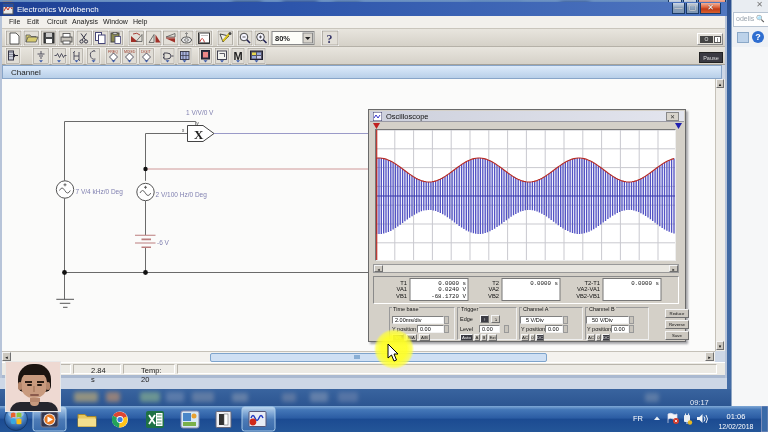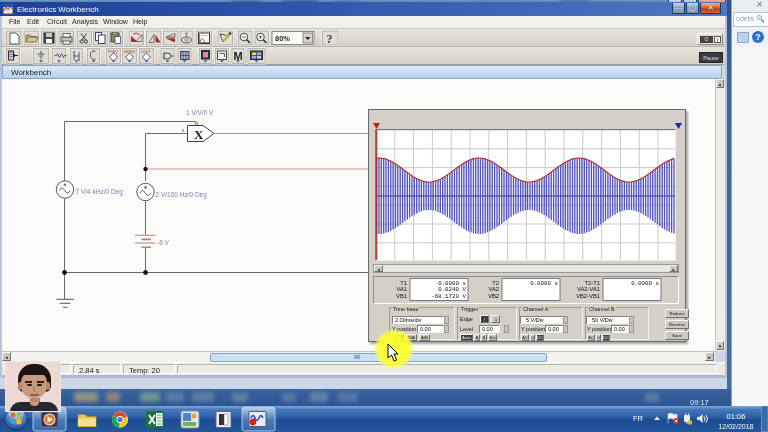--- a/index.html
+++ b/index.html
@@ -19,21 +19,21 @@
 #menubar{left:2px;top:14px;width:723px;height:13px;background:#f2f0ec;border-bottom:1px solid #c9c5bc;color:#1a1a1a;font-size:7px}
 #menubar span{position:absolute;top:2px}
 #tb1{left:2px;top:27px;width:723px;height:18px;background:linear-gradient(180deg,#e8e5de,#d5d1c8);border-bottom:1px solid #b5b1a8}
 #tb2{left:2px;top:45px;width:723px;height:18px;background:linear-gradient(180deg,#e8e5de,#d5d1c8);border-bottom:1px solid #a5a198}
 #untitled{left:2px;top:63px;width:720px;height:14px;background:linear-gradient(180deg,#dceafa,#b8cfe8);border:1px solid #88a5c8;color:#222;font-size:8px}
 #work{left:2px;top:77px;width:713px;height:272px;background:#fbfbfa;overflow:hidden}
 #vscroll{left:715px;top:77px;width:10px;height:272px;background:#efede8;border-left:1px solid #c5c1b8}
 #hscroll{left:2px;top:349px;width:713px;height:11px;background:#f4f2ee;border-top:1px solid #c5c1b8}
 #hthumb{position:absolute;left:208px;top:1px;width:337px;height:9px;background:#cfe0f4;border:1px solid #7ea4cc;border-radius:2px}
 #statusbar{left:2px;top:360px;width:723px;height:13px;background:#eceae4;border-top:1px solid #fff;font-size:7.5px;color:#222}
-.sunk{position:absolute;top:1px;height:10px;border:1px solid #b9b5ac;border-right-color:#fff;border-bottom-color:#fff;padding:1px 5px}
+.sunk{position:absolute;top:1px;height:10px;border:1px solid #b9b5ac;border-right-color:#fff;border-bottom-color:#fff;padding:1px 17px}
 
 #vstrip{left:0;top:389px;width:731px;height:17px;background:linear-gradient(180deg,#39649f,#2c5591);overflow:hidden}
 
 #taskbar{left:0;top:406px;width:768px;height:26px;background:linear-gradient(180deg,#7fa8d6 0%,#4477b8 14%,#2c5da4 45%,#1c4b92 52%,#245698 100%)}
 
 #scope{left:368px;top:109px;width:318px;height:233px;background:#d4d0c8;border:1px solid #6a6a6a;box-shadow:2px 2px 2px rgba(60,60,70,.45);}
 #scopetitle{position:absolute;left:1px;top:1px;width:314px;height:11px;background:linear-gradient(90deg,#cdd0dc,#e3e5ee);border-bottom:1px solid #9a9aa4;font-size:7.5px;color:#111}
 #scopedisp{position:absolute;left:6px;top:19px;width:301px;height:132px;background:#fff;border:1px solid #777;border-right-color:#eee;border-bottom-color:#eee}
 #sscroll{position:absolute;left:4px;top:154px;width:306px;height:9px;background:#e8e6e0;border:1px solid #999}
 #readpanel{position:absolute;left:4px;top:166px;width:306px;height:28px;background:#d4d0c8;border:1px solid #fff;border-top-color:#8a8a8a;border-left-color:#8a8a8a}
@@ -261,21 +261,21 @@
             <rect x="255" y="9" width="4" height="2.5" fill="#cce"></rect>
             <path d="M252.5 13.2 h4 l-2 2.3 Z" fill="#3858a8"></path>
           </g>
         </svg></div>
   <div class="abs" style="left:697px;top:31px;width:26px;height:12px;background:#e2dfd8;border:1px solid #888;border-top-color:#fff;border-left-color:#fff">
     <div class="abs" style="left:2px;top:2px;width:13px;height:7px;background:#444;color:#eee;font-size:5px;text-align:center;line-height:7px">O</div>
     <div class="abs" style="left:16px;top:2px;width:7px;height:7px;background:#fff;border:1px solid #555;font-size:5px;text-align:center;line-height:6px;color:#111">I</div>
   </div>
   <div class="abs" style="left:699px;top:50px;width:24px;height:11px;background:#3a3a42;border:1px solid #222;color:#ddd;font-size:5.5px;text-align:center;line-height:10px">Pause</div>
   <div class="abs" id="untitled">
-        <span style="position:absolute;left:8px;top:2px">Workbench</span>
+        <span style="position:absolute;left:8px;top:2px">Channel</span>
       </div>
   <div class="abs" id="work">
   <svg width="713" height="272" viewBox="0 0 713 272" font-family="Liberation Sans, sans-serif">
     <g stroke="#6a6a6a" stroke-width="1" fill="none">
       <path d="M62.5 42.5 H193.8 V46.5"></path>
       <path d="M143.5 54.5 H185.5 M143.5 54.5 V101.8"></path>
       <path d="M62.5 42.5 V101.8 M62.5 119.2 V193.5"></path>
       <path d="M143.5 121.8 V156 M143.5 168.2 V193.5"></path>
       <path d="M62.5 193.5 H367 M62.5 193.5 V220.3"></path>
     </g>
@@ -332,20 +332,28 @@
 </div>
   <div class="abs" id="statusbar">
     <div class="sunk" style="left:3px;width:66px"></div>
     <div class="sunk" style="left:71px;width:48px">2.84 s</div>
     <div class="sunk" style="left:121px;width:52px">Temp: 20</div>
     <div class="sunk" style="left:175px;width:540px"></div>
   </div>
 </div>
 
 <div class="abs" id="scope">
+  <div id="scopetitle">
+    <svg class="abs" style="left:3px;top:1px" width="9" height="9" viewBox="0 0 9 9">
+          <rect width="9" height="9" fill="#fff" stroke="#336"></rect>
+          <path d="M1 6 L3 3 L5 6 L7 3" stroke="#33c" fill="none"></path>
+        </svg>
+    <span style="position:absolute;left:16px;top:1px">Oscilloscope</span>
+    <div class="abs" style="left:296px;top:1px;width:13px;height:9px;background:#d8d4cc;border:1px solid #888;font-size:6px;text-align:center;line-height:8px;color:#333">✕</div>
+  </div>
   <svg class="abs" style="left:2px;top:12px" width="314" height="8" viewBox="0 0 314 8">
     <path d="M2 1 L9 1 L5.5 7 Z" fill="#c02020"></path>
     <path d="M304 1 L311 1 L307.5 7 Z" fill="#2020b0"></path>
   </svg>
   <div id="scopedisp"><svg id="wave" width="299" height="130" viewBox="0 0 299 130">
           <path d="M0.0 0 V130 M18.8 0 V130 M37.6 0 V130 M56.4 0 V130 M75.2 0 V130 M94.0 0 V130 M112.8 0 V130 M131.6 0 V130 M150.4 0 V130 M169.2 0 V130 M188.0 0 V130 M206.8 0 V130 M225.6 0 V130 M244.4 0 V130 M263.2 0 V130 M282.0 0 V130 M0 0.0 H299 M0 18.8 H299 M0 37.6 H299 M0 56.4 H299 M0 75.2 H299 M0 94.0 H299 M0 112.8 H299" stroke="#c9c9cf" stroke-width="1" fill="none"></path>
           <path d="M0.6 28.1 V103.9 M3.0 28.0 V104.0 M5.3 28.1 V103.9 M7.7 28.5 V103.5 M10.0 29.2 V102.8 M12.4 30.0 V102.0 M14.8 31.1 V100.9 M17.1 32.4 V99.6 M19.5 33.9 V98.1 M21.8 35.5 V96.5 M24.2 37.2 V94.8 M26.6 38.9 V93.1 M28.9 40.7 V91.3 M31.3 42.5 V89.5 M33.6 44.2 V87.8 M36.0 45.8 V86.2 M38.4 47.3 V84.7 M40.7 48.6 V83.4 M43.1 49.7 V82.3 M45.4 50.7 V81.3 M47.8 51.4 V80.6 M50.2 51.8 V80.2 M52.5 52.0 V80.0 M54.9 51.9 V80.1 M57.2 51.6 V80.4 M59.6 51.0 V81.0 M62.0 50.1 V81.9 M64.3 49.1 V82.9 M66.7 47.8 V84.2 M69.0 46.4 V85.6 M71.4 44.8 V87.2 M73.8 43.2 V88.8 M76.1 41.4 V90.6 M78.5 39.6 V92.4 M80.8 37.9 V94.1 M83.2 36.1 V95.9 M85.6 34.5 V97.5 M87.9 33.0 V99.0 M90.3 31.6 V100.4 M92.6 30.5 V101.5 M95.0 29.5 V102.5 M97.4 28.7 V103.3 M99.7 28.3 V103.7 M102.1 28.0 V104.0 M104.4 28.0 V104.0 M106.8 28.3 V103.7 M109.2 28.9 V103.1 M111.5 29.7 V102.3 M113.9 30.7 V101.3 M116.2 31.9 V100.1 M118.6 33.3 V98.7 M121.0 34.9 V97.1 M123.3 36.5 V95.5 M125.7 38.3 V93.7 M128.0 40.0 V92.0 M130.4 41.8 V90.2 M132.8 43.5 V88.5 M135.1 45.2 V86.8 M137.5 46.7 V85.3 M139.8 48.1 V83.9 M142.2 49.3 V82.7 M144.6 50.4 V81.6 M146.9 51.1 V80.9 M149.3 51.7 V80.3 M151.6 52.0 V80.0 M154.0 52.0 V80.0 M156.4 51.7 V80.3 M158.7 51.2 V80.8 M161.1 50.5 V81.5 M163.4 49.5 V82.5 M165.8 48.3 V83.7 M168.2 47.0 V85.0 M170.5 45.4 V86.6 M172.9 43.8 V88.2 M175.2 42.1 V89.9 M177.6 40.3 V91.7 M180.0 38.5 V93.5 M182.3 36.8 V95.2 M184.7 35.1 V96.9 M187.0 33.5 V98.5 M189.4 32.1 V99.9 M191.8 30.9 V101.1 M194.1 29.8 V102.2 M196.5 29.0 V103.0 M198.8 28.4 V103.6 M201.2 28.1 V103.9 M203.6 28.0 V104.0 M205.9 28.2 V103.8 M208.3 28.7 V103.3 M210.6 29.4 V102.6 M213.0 30.3 V101.7 M215.4 31.4 V100.6 M217.7 32.8 V99.2 M220.1 34.3 V97.7 M222.4 35.9 V96.1 M224.8 37.6 V94.4 M227.2 39.4 V92.6 M229.5 41.1 V90.9 M231.9 42.9 V89.1 M234.2 44.6 V87.4 M236.6 46.2 V85.8 M239.0 47.6 V84.4 M241.3 48.9 V83.1 M243.7 50.0 V82.0 M246.0 50.9 V81.1 M248.4 51.5 V80.5 M250.8 51.9 V80.1 M253.1 52.0 V80.0 M255.5 51.9 V80.1 M257.8 51.4 V80.6 M260.2 50.8 V81.2 M262.6 49.9 V82.1 M264.9 48.8 V83.2 M267.3 47.5 V84.5 M269.6 46.0 V86.0 M272.0 44.4 V87.6 M274.4 42.7 V89.3 M276.7 41.0 V91.0 M279.1 39.2 V92.8 M281.4 37.4 V94.6 M283.8 35.7 V96.3 M286.2 34.1 V97.9 M288.5 32.6 V99.4 M290.9 31.3 V100.7 M293.2 30.2 V101.8 M295.6 29.3 V102.7 M298.0 28.6 V103.4" stroke="#5353c4" stroke-width="1.35" fill="none"></path>
           <path d="M0 66.0 H299" stroke="#3838a8" stroke-width="1.2" fill="none"></path>
           <path d="M0.7 0 V130" stroke="#b82a22" stroke-width="1.2" fill="none"></path>
           <polyline points="0,28.2 2,28.0 4,28.0 6,28.2 8,28.6 10,29.1 12,29.9 14,30.8 16,31.8 18,32.9 20,34.2 22,35.6 24,37.0 26,38.5 28,40.0 30,41.5 32,43.0 34,44.4 36,45.8 38,47.1 40,48.2 42,49.2 44,50.1 46,50.9 48,51.4 50,51.8 52,52.0 54,52.0 56,51.8 58,51.4 60,50.9 62,50.1 64,49.2 66,48.2 68,47.1 70,45.8 72,44.4 74,43.0 76,41.5 78,40.0 80,38.5 82,37.0 84,35.6 86,34.2 88,32.9 90,31.8 92,30.8 94,29.9 96,29.1 98,28.6 100,28.2 102,28.0 104,28.0 106,28.2 108,28.6 110,29.1 112,29.9 114,30.8 116,31.8 118,32.9 120,34.2 122,35.6 124,37.0 126,38.5 128,40.0 130,41.5 132,43.0 134,44.4 136,45.8 138,47.1 140,48.2 142,49.2 144,50.1 146,50.9 148,51.4 150,51.8 152,52.0 154,52.0 156,51.8 158,51.4 160,50.9 162,50.1 164,49.2 166,48.2 168,47.1 170,45.8 172,44.4 174,43.0 176,41.5 178,40.0 180,38.5 182,37.0 184,35.6 186,34.2 188,32.9 190,31.8 192,30.8 194,29.9 196,29.1 198,28.6 200,28.2 202,28.0 204,28.0 206,28.2 208,28.6 210,29.1 212,29.9 214,30.8 216,31.8 218,32.9 220,34.2 222,35.6 224,37.0 226,38.5 228,40.0 230,41.5 232,43.0 234,44.4 236,45.8 238,47.1 240,48.2 242,49.2 244,50.1 246,50.9 248,51.4 250,51.8 252,52.0 254,52.0 256,51.8 258,51.4 260,50.9 262,50.1 264,49.2 266,48.2 268,47.1 270,45.8 272,44.4 274,43.0 276,41.5 278,40.0 280,38.5 282,37.0 284,35.6 286,34.2 288,32.9 290,31.8 292,30.8 294,29.9 296,29.1 298,28.6" stroke="#b82a22" stroke-width="1.1" fill="none"></polyline>

